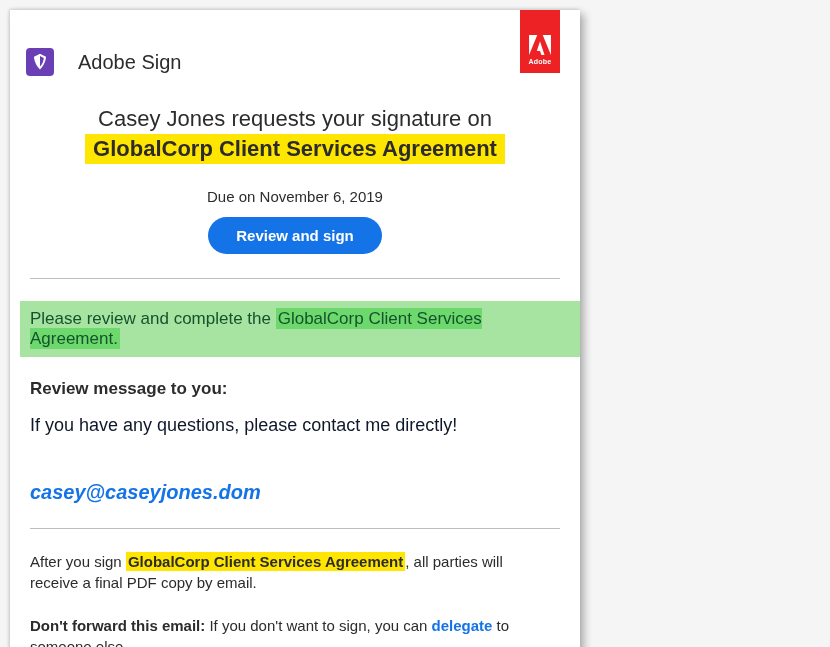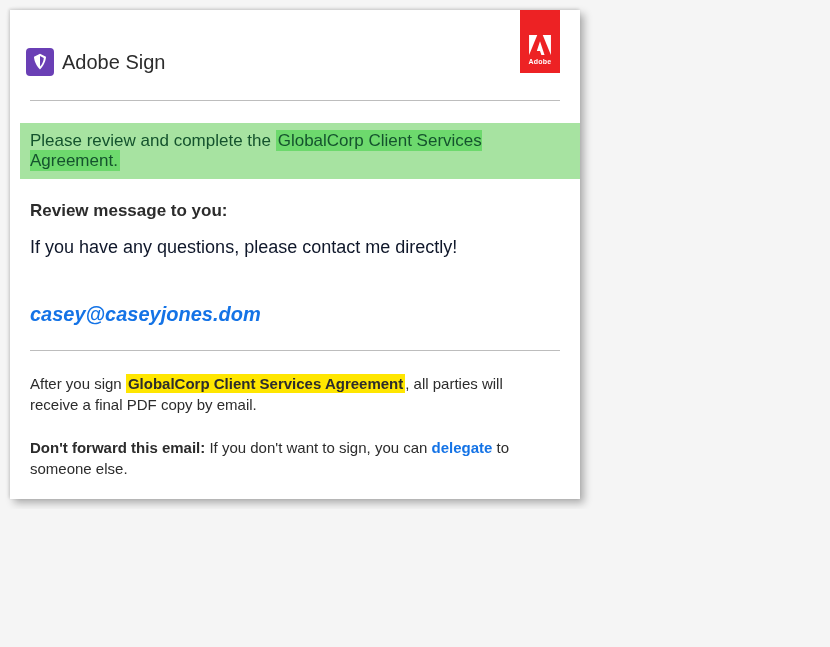--- a/index.html
+++ b/index.html
@@ -33,21 +33,21 @@
   .adobe-badge .adobe-word {
     color:#fff;
     font-size:7px;
     font-weight:600;
     margin-top:3px;
     letter-spacing:0.2px;
   }
   .header {
     display:flex;
     align-items:center;
-    gap:8px;
+    gap:24px;
     padding: 38px 0 0 16px;
   }
   .as-icon {
     width:28px;
     height:28px;
     background:#6a3fb5;
     border-radius:4px;
     display:flex;
     align-items:center;
     justify-content:center;
@@ -164,20 +164,26 @@
 
   <div class="header">
     <div class="as-icon">
       <svg width="18" height="18" viewBox="0 0 24 24">
         <path fill="#fff" d="M12 1 L4 5 C4 5 4 14 12 22 C20 14 20 5 20 5 Z M12 4 L17 6.5 C17 6.5 17 13 12 18 C12 18 12 4 12 4 Z"></path>
       </svg>
     </div>
     <div class="as-text">Adobe Sign</div>
   </div>
 
+  <div class="hero">
+    <div class="hero-line1">Casey Jones requests your signature on</div>
+    <div class="hero-doc">GlobalCorp Client Services Agreement</div>
+    <div class="due">Due on November 6, 2019</div>
+    <button class="cta">Review and sign</button>
+  </div>
 
   <hr class="divider">
 
   <div class="review-block">
     <span>Please review and complete the </span><span class="hl">GlobalCorp Client Services Agreement.</span>
   </div>
 
   <div class="pm-label">Review message to you:</div>
   <div class="pm-body">If you have any questions, please contact me directly!</div>
 

